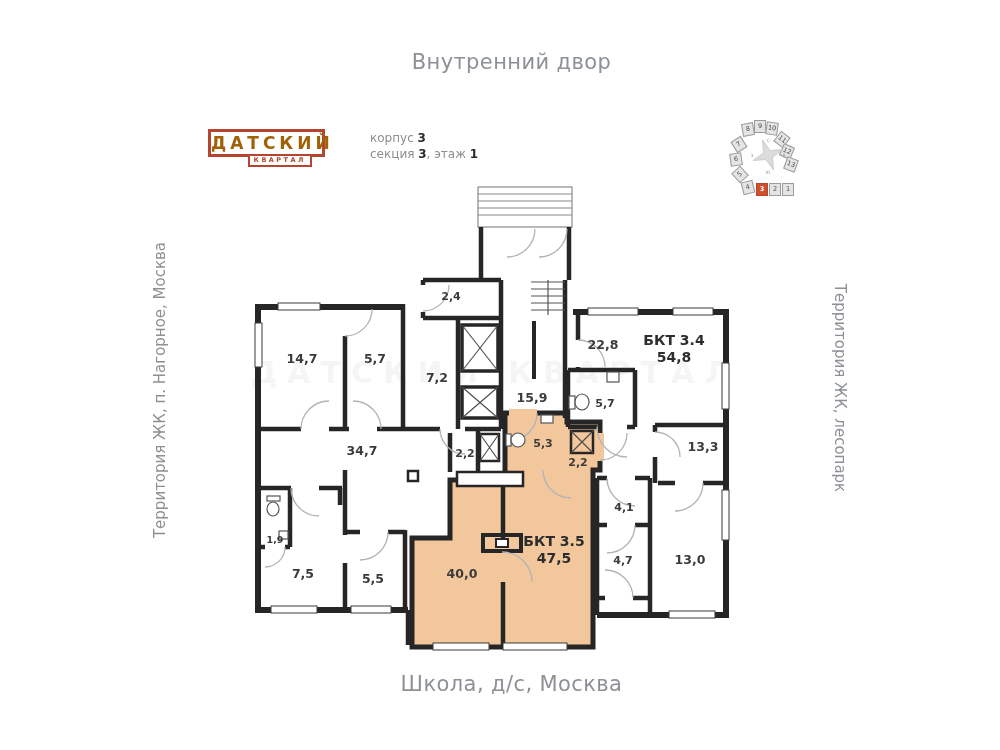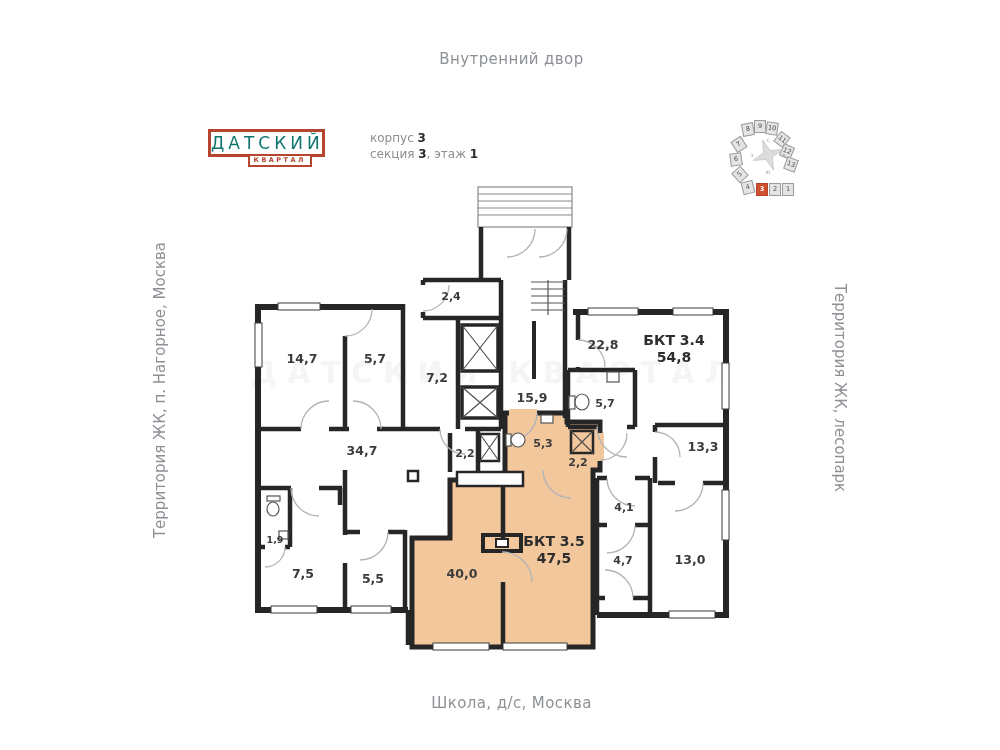--- a/index.html
+++ b/index.html
@@ -1,25 +1,25 @@
 <!DOCTYPE html>
 <html><head>
 <meta charset="utf-8">
 <style>
   html,body{margin:0;padding:0;background:#fff;}
   body{width:1000px;height:750px;position:relative;overflow:hidden;
        font-family:"DejaVu Sans","Liberation Sans",sans-serif;}
   .ttl{position:absolute;left:0;right:0;text-align:center;color:#8d9196;
-       font-size:15px;letter-spacing:.4px;padding-left:23px;}
+       font-size:21px;letter-spacing:.4px;padding-left:23px;}
   .side{position:absolute;color:#8d9196;font-size:15px;white-space:nowrap;}
   .side.left{left:160px;top:390px;transform:translate(-50%,-50%) rotate(-90deg);}
   .side.right{left:840px;top:388px;transform:translate(-50%,-50%) rotate(90deg);}
   .logo{position:absolute;left:208px;top:129px;width:117px;height:28px;
         border:3px solid #b5452e;box-sizing:border-box;text-align:center;}
-  .logo .t1{color:#0f766e;font-weight:normal;font-size:17px;letter-spacing:4px;line-height:23px;}
+  .logo .t1{color:#a16207;font-weight:bold;font-size:17px;letter-spacing:4px;line-height:23px;}
   .logo .t2{position:absolute;right:10px;top:22px;background:#fff;border:2px solid #b5452e;
         color:#b5452e;font-weight:bold;font-size:6.5px;letter-spacing:2.5px;
         padding:1px 4px;line-height:7px;}
   .meta{position:absolute;left:370px;top:130px;font-size:12px;color:#8f8f8f;line-height:16px;}
   .meta b{color:#2b2b2b;}
   .mini{position:absolute;left:725px;top:112px;width:105px;height:95px;}
   .mini .sec{position:absolute;width:12px;height:13px;background:#e4e4e4;border:1px solid #9b9b9b;
         box-sizing:border-box;font-size:6.5px;color:#4a4a4a;text-align:center;line-height:11px;}
   .mini .sec.hl{background:#d04f2c;border-color:#b5452e;color:#fff;font-weight:bold;}
   .plan{position:absolute;left:245px;top:185px;width:500px;height:480px;}
@@ -29,21 +29,21 @@
       font-weight:600;text-anchor:middle;}
   svg text.big{font-size:12.5px;}
   svg text.sm{font-size:11px;}
   svg text.xs{font-size:9.5px;}
   svg text.unit{font-size:14px;font-weight:bold;fill:#2d2d2d;}
 </style>
 </head>
 <body>
 
 <div class="ttl" style="top:50px">Внутренний двор</div>
-<div class="ttl" style="top:694px">Школа, д/с, Москва</div>
+<div class="ttl" style="top:672px">Школа, д/с, Москва</div>
 <div class="side left">Территория ЖК, п. Нагорное, Москва</div>
 <div class="side right">Территория ЖК, лесопарк</div>
 
 <div class="logo">
   <div class="t1">ДАТСКИЙ</div>
   <div class="t2">КВАРТАЛ</div>
 </div>
 
 <div class="meta">
   <div><span>корпус</span> <b>3</b></div>

